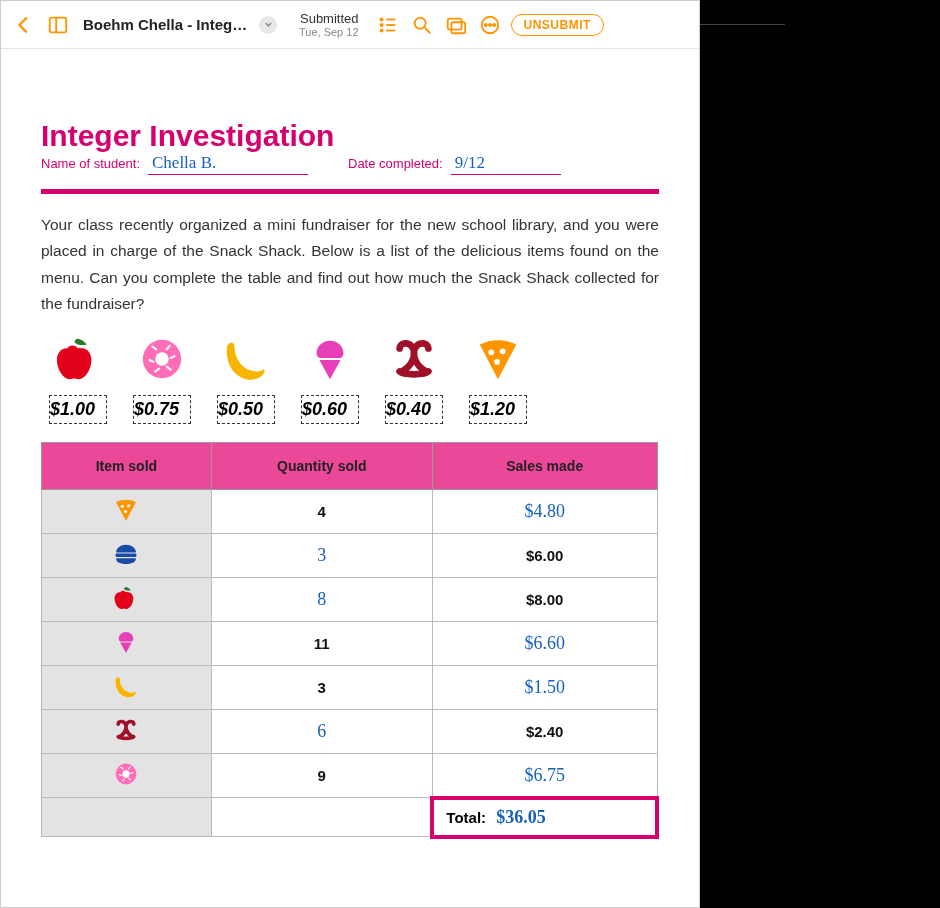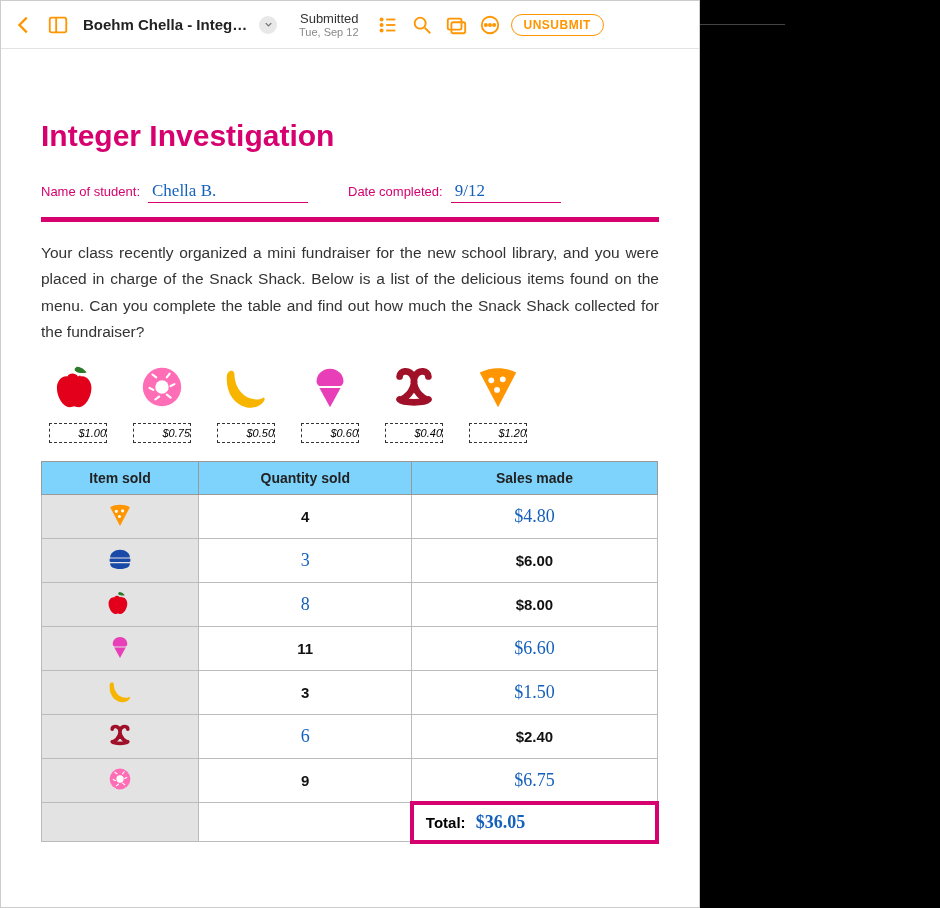--- a/index.html
+++ b/index.html
@@ -59,21 +59,21 @@
     top:24px; left:700px;
     width: 85px; height:1px; background:#444;
   }
 
   .page {
     padding: 70px 40px 30px 40px;
   }
   .wtitle {
     color:#d6006f; font-size: 30px; font-weight:700;
     font-family: Futura, "Trebuchet MS", Arial, sans-serif;
-    margin-bottom: 28px;
+    margin-bottom: 0;
   }
   .header-row {
     display:flex; gap: 40px; font-size: 13px; color:#d6006f;
     font-family: Futura, "Trebuchet MS", Arial, sans-serif;
     align-items: baseline;
   }
   .field { display:flex; align-items:baseline; gap:8px; }
   .field .line {
     border-bottom: 1px solid #d6006f; min-width: 160px;
     font-family: "Comic Sans MS", "Bradley Hand", cursive;
@@ -90,31 +90,31 @@
   .snack-row {
     display:flex; gap: 18px; margin-top: 18px; align-items: flex-end;
     padding-left: 4px;
   }
   .snack-col {
     display:flex; flex-direction:column; align-items:center; gap:12px;
     width: 66px;
   }
   .snack-icon { width: 50px; height: 48px; display:flex;align-items:center;justify-content:center; }
   .price-box {
-    border:1px dashed #333; width: 58px; text-align:right;
-    font-size: 11px; font-weight:400; font-style: italic; padding: 3px 0;
+    border:1px dashed #333; width: 58px; text-align:left;
+    font-size: 18px; font-weight:700; font-style: italic; padding: 3px 0;
   }
 
   table.sales {
     width: 100%; border-collapse: collapse; margin-top: 18px;
     font-family: Futura, "Trebuchet MS", Arial, sans-serif;
   }
   table.sales th {
-    background:#7dd3fc; color:#222; font-weight:700;
-    padding: 8px; font-size:14px; border:1px solid #999;
+    background:#ec4899; color:#222; font-weight:700;
+    padding: 15px; font-size:14px; border:1px solid #999;
   }
   table.sales td {
     border:1px solid #bbb; text-align:center; padding:7px; font-size:15px;
     height: 38px;
   }
   table.sales td.itemcell { background:#e3e3e3; }
   .hand {
     font-family:"Comic Sans MS","Bradley Hand",cursive;
     color:#1560bd; font-size:18px;
   }

